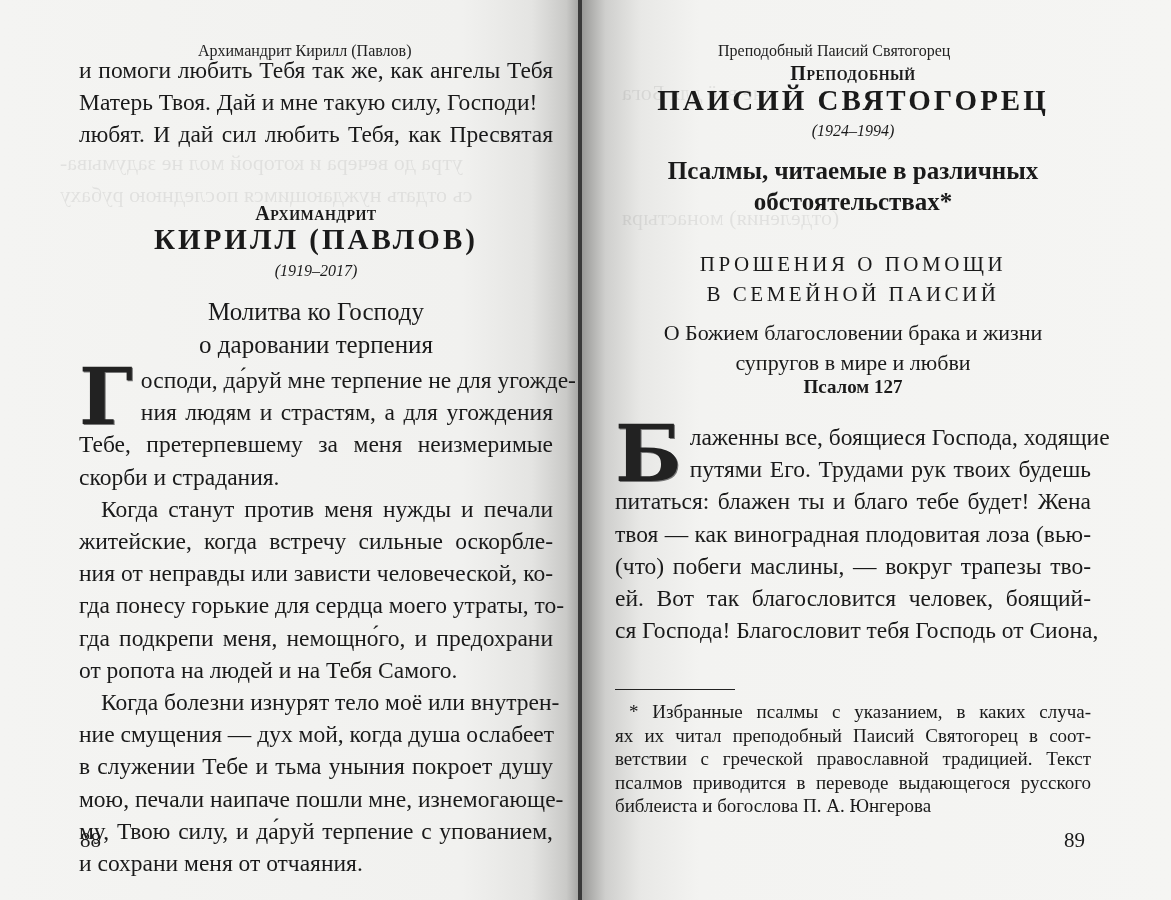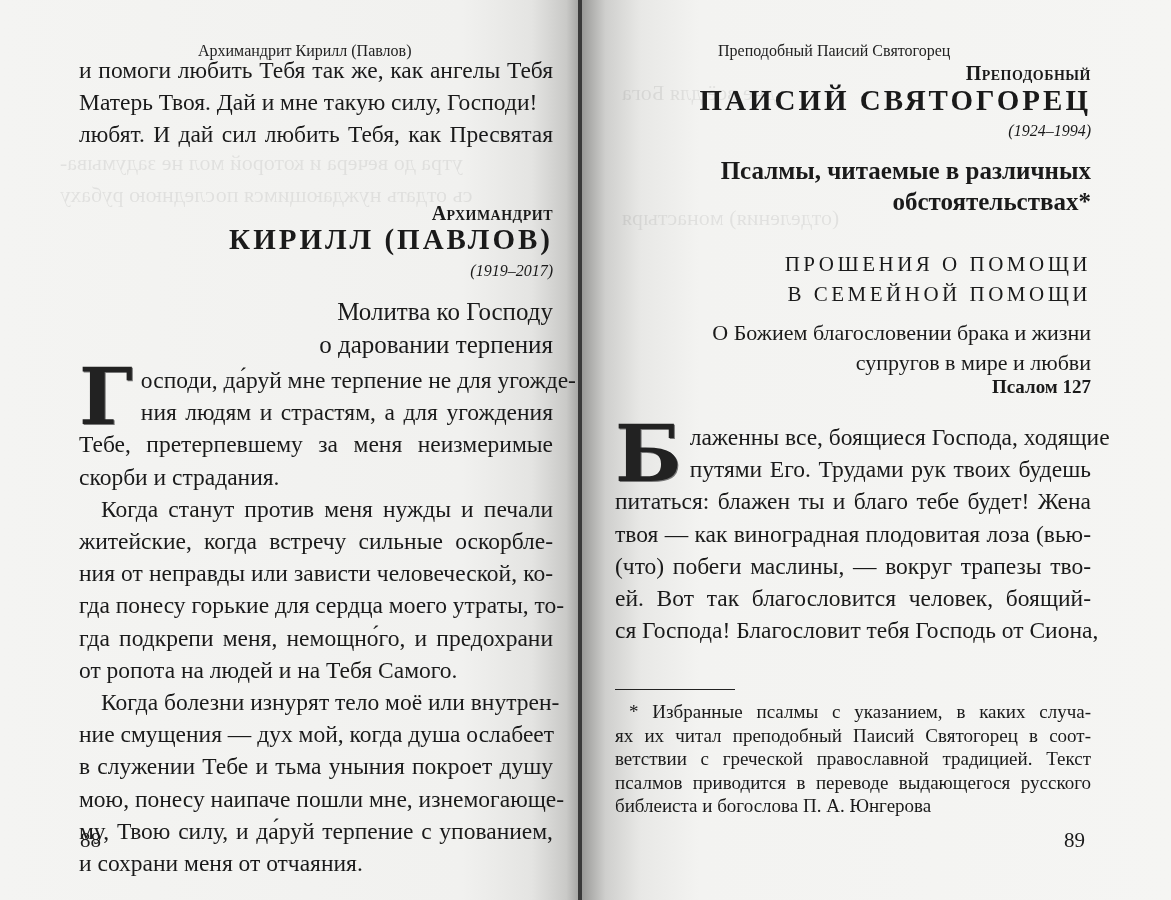--- a/index.html
+++ b/index.html
@@ -29,21 +29,21 @@
   .page-right .running-head { left: 136px; }
   .body-text {
     position: absolute; font-family: "Liberation Serif", serif;
     font-size: 23.5px; line-height: 32.2px; text-align: justify;
   }
   .page-left .body-text { left: 79px; width: 474px; }
   .page-right .body-text { left: 33px; width: 476px; }
   .line { display: block; white-space: nowrap; text-align-last: justify; }
   .line.last { text-align-last: left; }
   .indent { padding-left: 22px; }
-  .center { position: absolute; text-align: right; font-family: "Liberation Serif", serif; }
+  .center { position: absolute; text-align: center; font-family: "Liberation Serif", serif; }
   .author-small { font-size: 20px; font-weight: bold; letter-spacing: 0.5px; font-variant: small-caps; }
   .author-big { font-size: 29px; font-weight: bold; letter-spacing: 3px; }
   .years { font-size: 16px; font-style: italic; }
   .prayer-title { font-size: 25px; line-height: 33px; }
   .psalms-title { font-size: 25px; line-height: 31px; font-weight: bold; }
   .section-caps { font-size: 21px; letter-spacing: 3.5px; line-height: 30px; }
   .subtitle { font-size: 22px; line-height: 30px; }
   .psalm-title { font-size: 19px; font-weight: bold; }
   .dropcap {
     float: left; font-size: 78px; line-height: 62px; height: 62px;
@@ -100,21 +100,21 @@
       <span class="line indent">Когда станут против меня нужды и печали</span>
       <span class="line">житейские, когда встречу сильные оскорбле-</span>
       <span class="line">ния от неправды или зависти человеческой, ко-</span>
       <span class="line">гда понесу горькие для сердца моего утраты, то-</span>
       <span class="line">гда подкрепи меня, немощно́го, и предохрани</span>
       <span class="line last">от ропота на людей и на Тебя Самого.</span>
 
       <span class="line indent">Когда болезни изнурят тело моё или внутрен-</span>
       <span class="line">ние смущения — дух мой, когда душа ослабеет</span>
       <span class="line">в служении Тебе и тьма уныния покроет душу</span>
-      <span class="line">мою, понесу наипаче пошли мне, изнемогающе-</span>
+      <span class="line">мою, печали наипаче пошли мне, изнемогающе-</span>
       <span class="line">му, Твою силу, и да́руй терпение с упованием,</span>
       <span class="line last">и сохрани меня от отчаяния.</span>
     </div>
 
     <div class="page-number">88</div>
   </div>
 
   <div class="gutter"></div>
 
   <div class="page page-right">
@@ -127,21 +127,21 @@
     <div class="center author-big" style="left:33px; width:476px; top:84px;">ПАИСИЙ СВЯТОГОРЕЦ</div>
     <div class="center years" style="left:33px; width:476px; top:122px;">(1924–1994)</div>
 
     <div class="center psalms-title" style="left:33px; width:476px; top:155px;">
       <div>Псалмы, читаемые в различных</div>
       <div>обстоятельствах*</div>
     </div>
 
     <div class="center section-caps" style="left:33px; width:476px; top:249px;">
       <div>ПРОШЕНИЯ О ПОМОЩИ</div>
-      <div>В СЕМЕЙНОЙ ПОМОЩИ</div>
+      <div>В СЕМЕЙНОЙ ПАИСИЙ</div>
     </div>
 
     <div class="center subtitle" style="left:33px; width:476px; top:318px;">
       <div>О Божием благословении брака и жизни</div>
       <div>супругов в мире и любви</div>
     </div>
 
     <div class="center psalm-title" style="left:33px; width:476px; top:376px;">Псалом 127</div>
 
     <div class="body-text" style="top:421px;">

